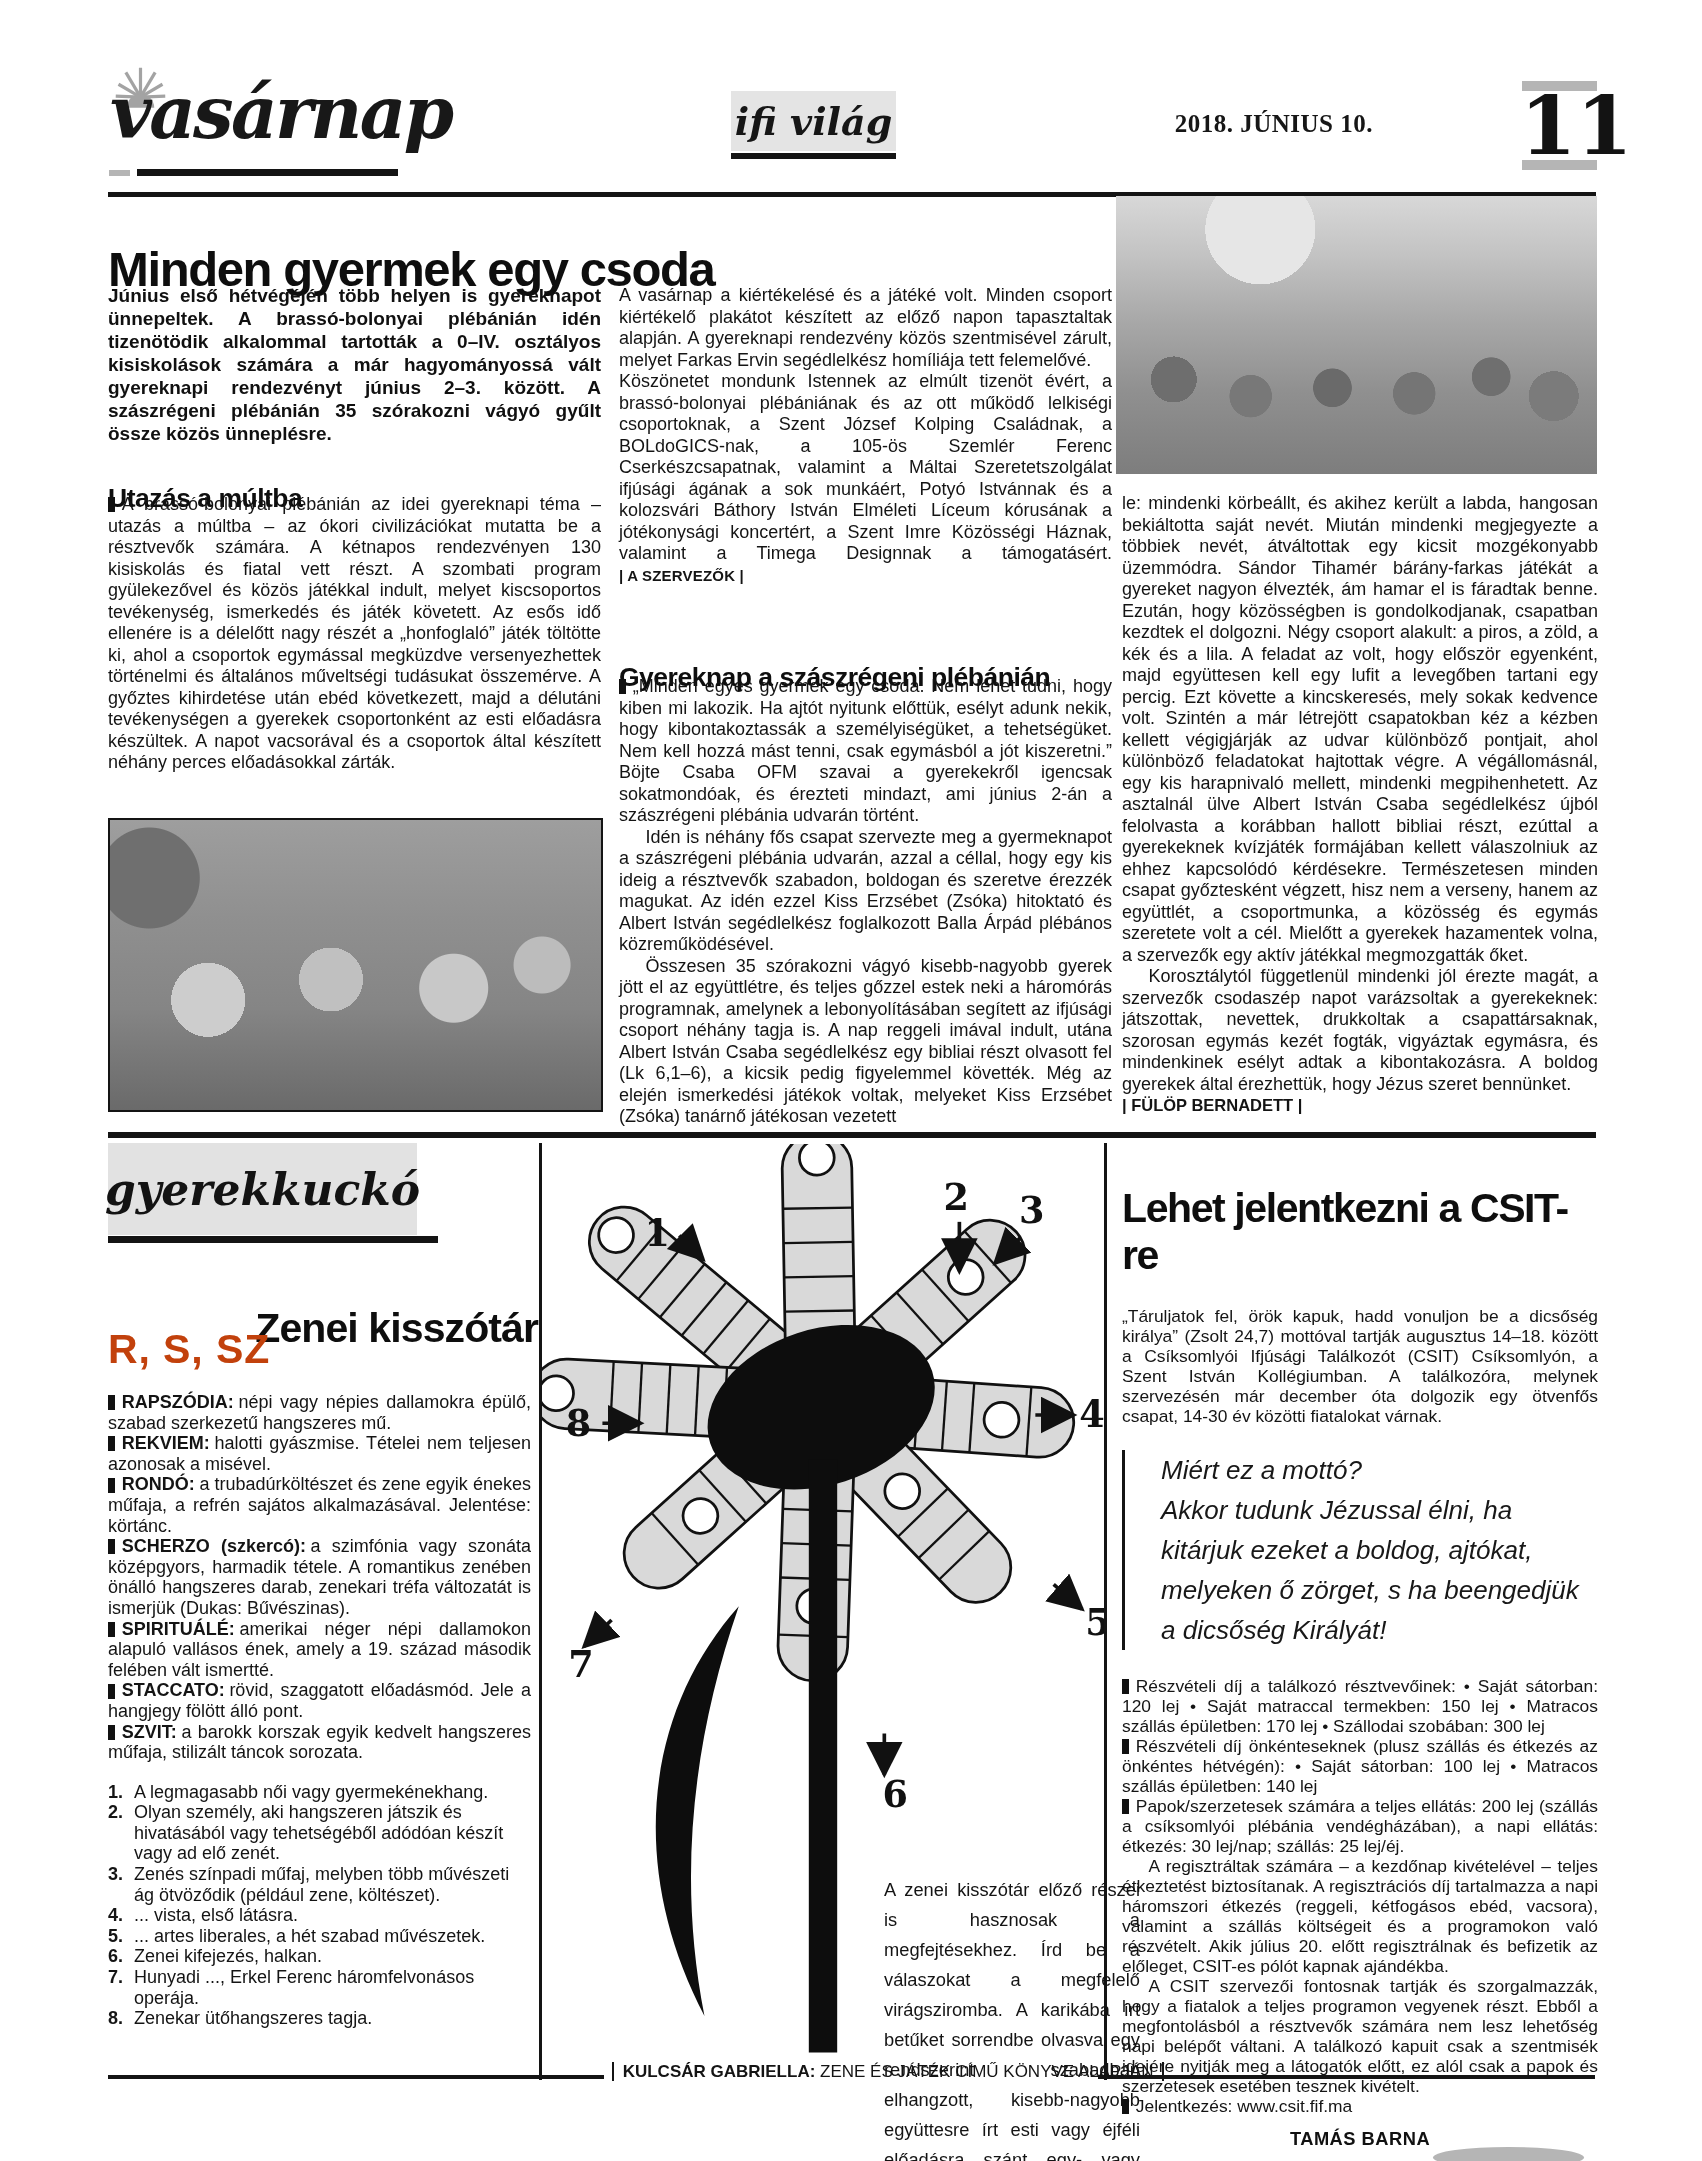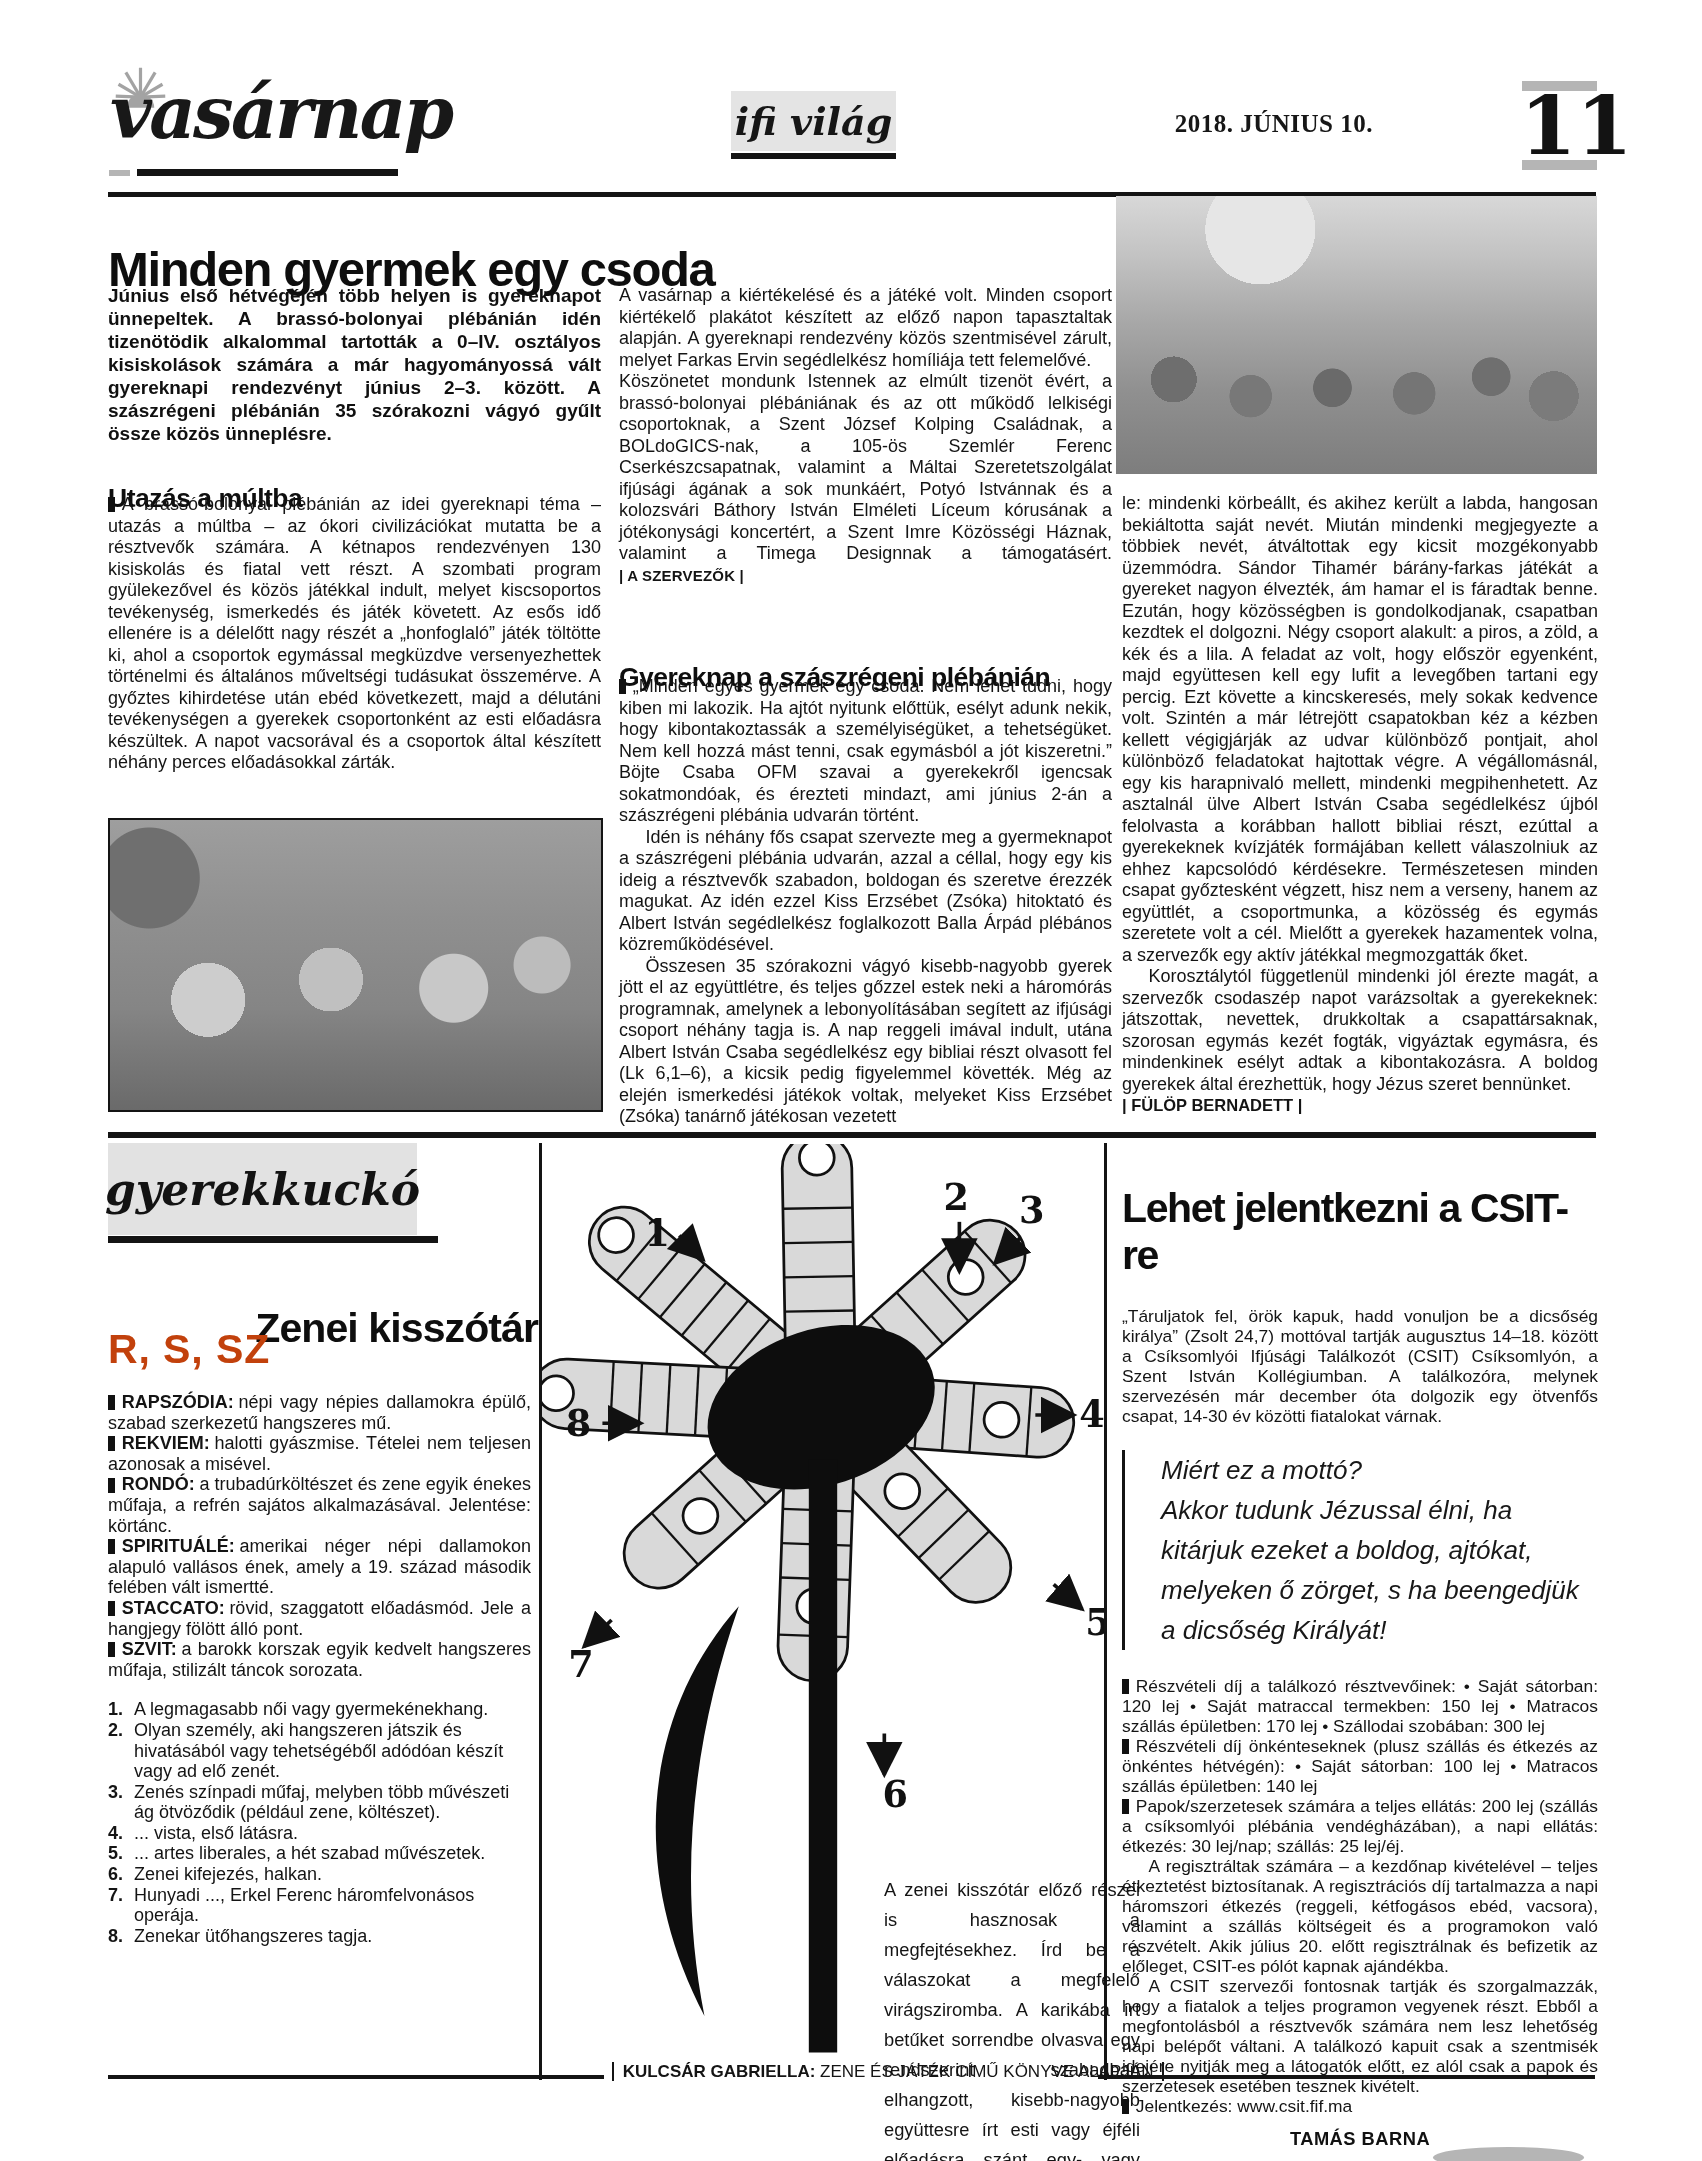--- a/index.html
+++ b/index.html
@@ -184,20 +184,21 @@
   </div>
   <div class="abs kucko-ul"></div>
 
   <h2 class="abs zenei-t">Zenei kisszótár</h2>
   <div class="abs zenei-s">R, S, SZ</div>
 
   <div class="abs gloss">
     <p><span class="sq"></span><span class="term">RAPSZÓDIA:</span><span>népi vagy népies dallamokra épülő, szabad szerkezetű hangszeres mű.</span></p>
     <p><span class="sq"></span><span class="term">REKVIEM:</span><span>halotti gyászmise. Tételei nem teljesen azonosak a misével.</span></p>
     <p><span class="sq"></span><span class="term">RONDÓ:</span><span>a trubadúrköltészet és zene egyik énekes műfaja, a refrén sajátos alkalmazásával. Jelentése: körtánc.</span></p>
+    <p><span class="sq"></span><span class="term">SCHERZO (szkercó):</span><span>a szimfónia vagy szonáta középgyors, harmadik tétele. A romantikus zenében önálló hangszeres darab, zenekari tréfa változatát is ismerjük (Dukas: Bűvészinas).</span></p>
     <p><span class="sq"></span><span class="term">SPIRITUÁLÉ:</span><span>amerikai néger népi dallamokon alapuló vallásos ének, amely a 19. század második felében vált ismertté.</span></p>
     <p><span class="sq"></span><span class="term">STACCATO:</span><span>rövid, szaggatott előadásmód. Jele a hangjegy fölött álló pont.</span></p>
     <p><span class="sq"></span><span class="term">SZVIT:</span><span>a barokk korszak egyik kedvelt hangszeres műfaja, stilizált táncok sorozata.</span></p>
 
     <div class="clues">
       <div class="clue">
           <span class="n">1.</span>
           <span class="t">A legmagasabb női vagy gyermekénekhang.</span>
         </div>
       <div class="clue">

